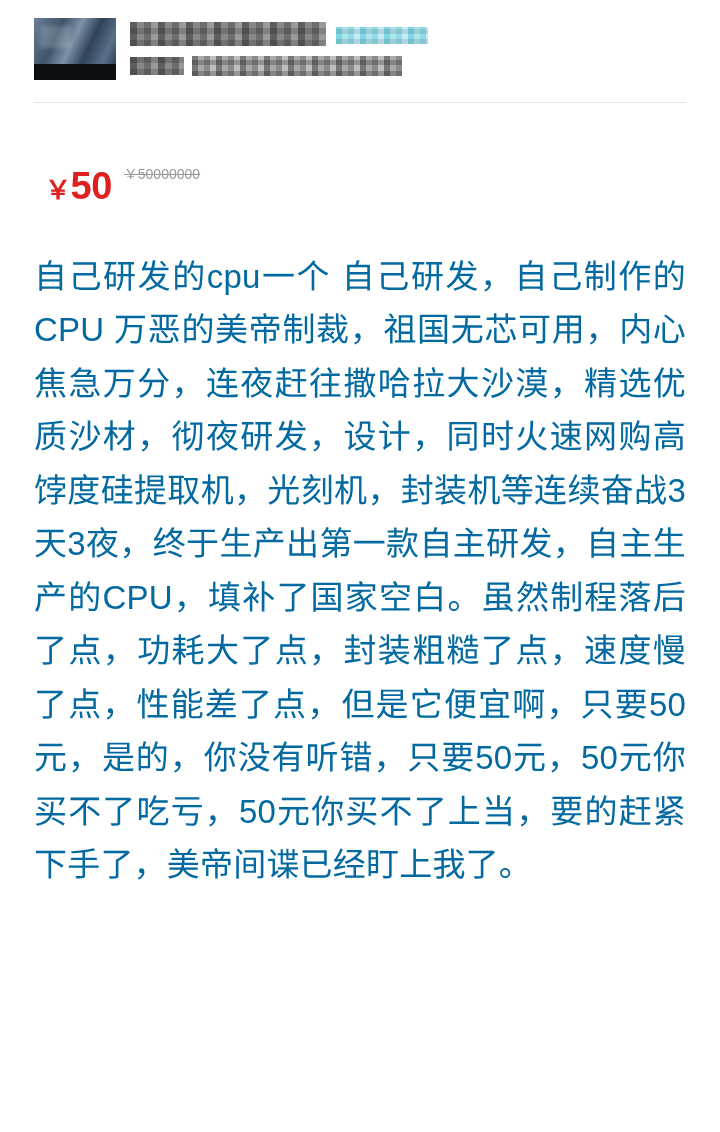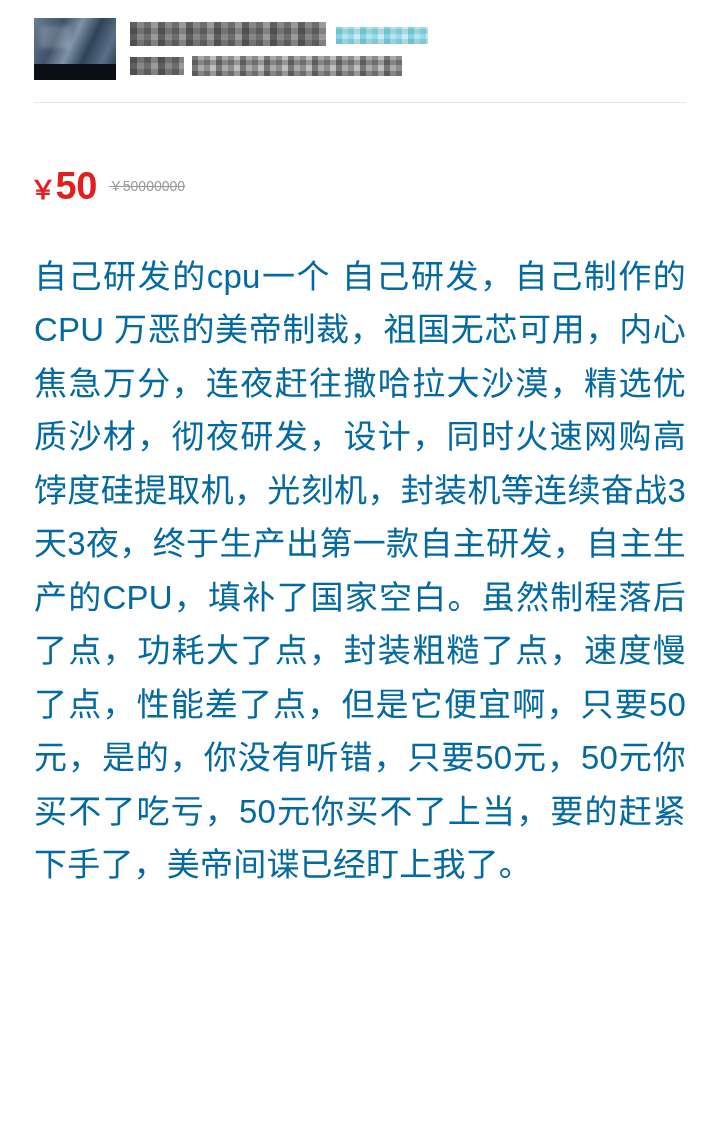--- a/index.html
+++ b/index.html
@@ -101,23 +101,23 @@
   }
 
   .divider {
     height: 1px;
     background: #e6e6e6;
     margin: 16px 34px 0 34px;
   }
 
   
   .price-block {
-    padding: 62px 34px 0 30px;
+    padding: 62px 34px 0 45px;
     display: flex;
-    align-items: center;
+    align-items: flex-start;
   }
   .price-now {
     color: #e02020;
     font-weight: bold;
     letter-spacing: -0.5px;
     white-space: nowrap;
   }
   .price-now .cny {
     font-size: 26px;
     font-weight: bold;

